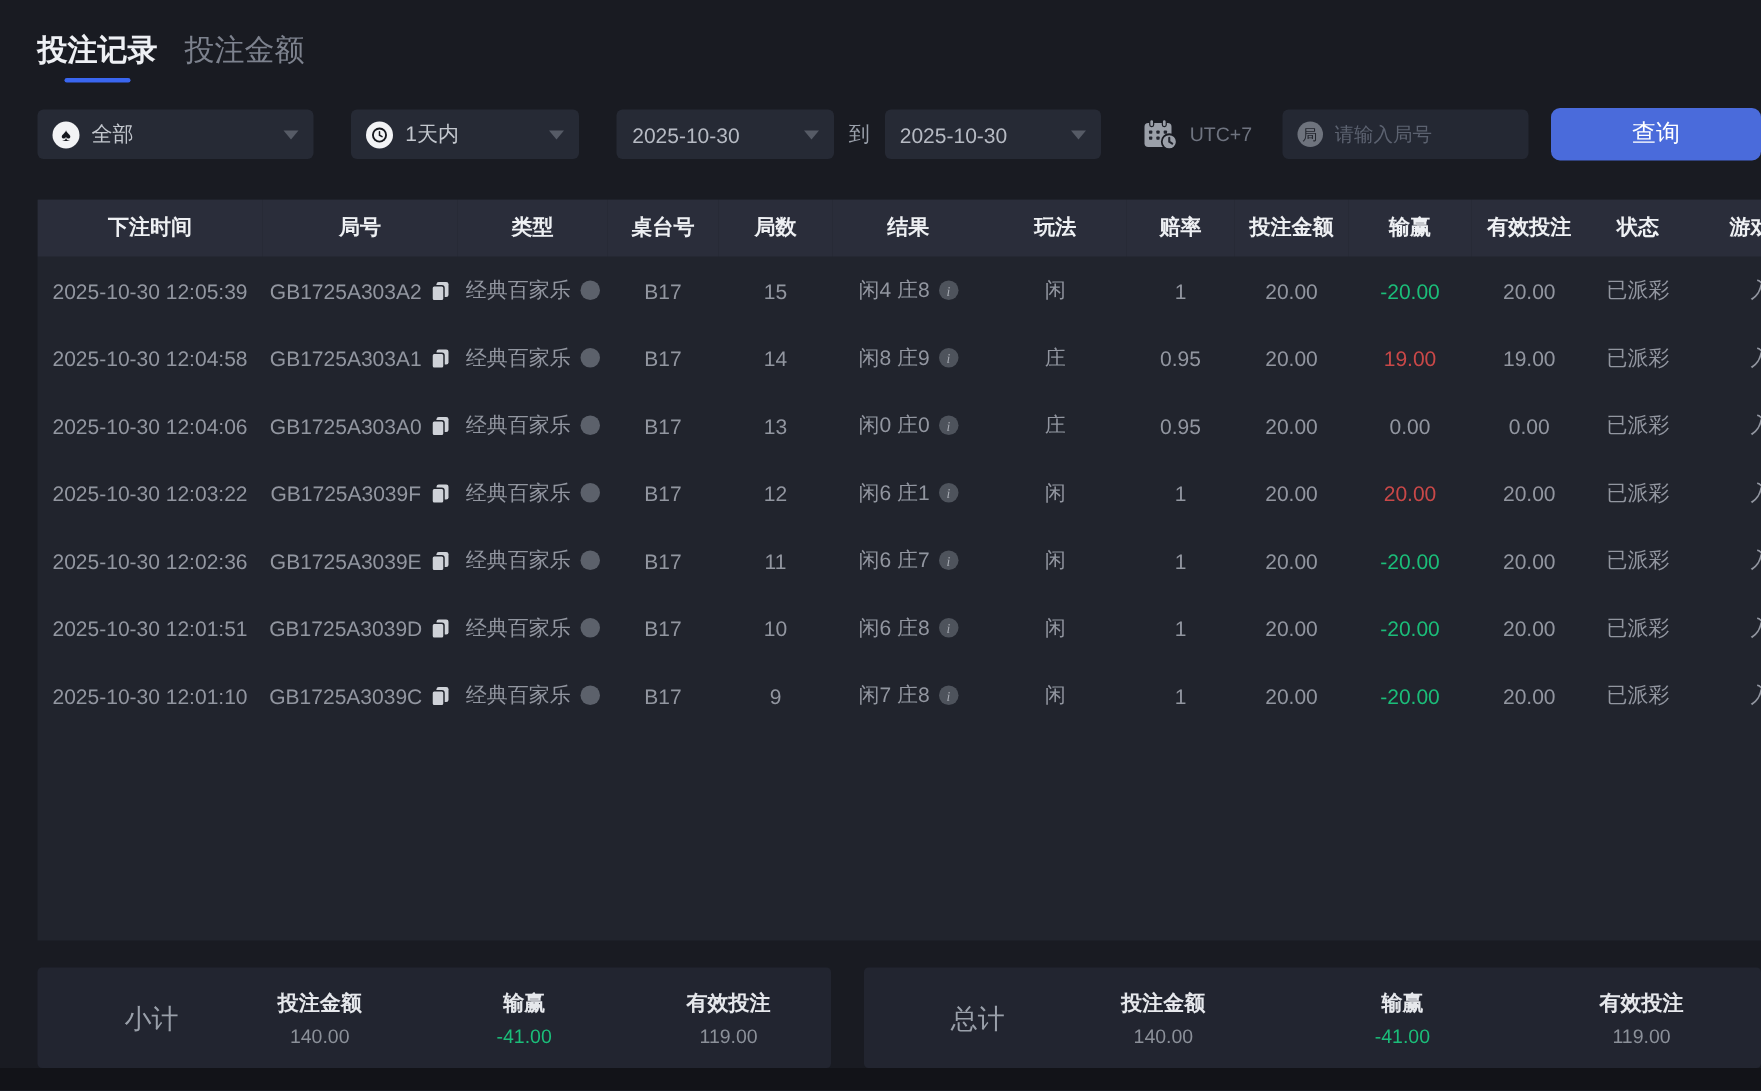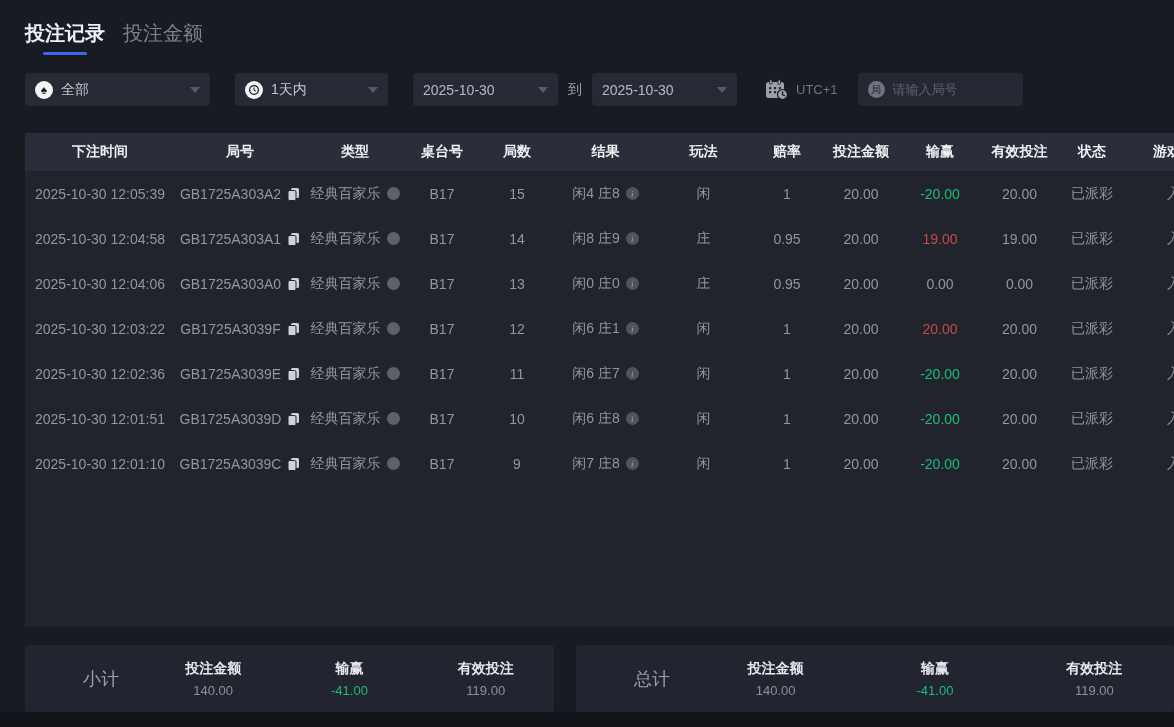--- a/index.html
+++ b/index.html
@@ -154,28 +154,29 @@
           <rect x="4" y="8" width="2.2" height="2.2" rx="0.5"></rect>
             <rect x="8.9" y="8" width="2.2" height="2.2" rx="0.5"></rect>
             <rect x="13.8" y="8" width="2.2" height="2.2" rx="0.5"></rect>
           <rect x="4" y="12" width="2.2" height="2.2" rx="0.5"></rect>
             <rect x="8.9" y="12" width="2.2" height="2.2" rx="0.5"></rect>
         </g>
         <circle cx="17.5" cy="15.5" r="5" fill="#9ba0a9" stroke="#191b22" stroke-width="1.2"></circle>
         <path d="M17.5 12.8v2.7l2 1.2" stroke="#22252e" stroke-width="1.4" fill="none" stroke-linecap="round"></path>
       </svg>
     </span>
-    <span class="tz-label">UTC+1</span>
+    <span class="tz-label">UTC+7</span>
   </div>
 
   <div class="round-input">
     <span class="round-badge">局</span>
     <input type="text" placeholder="请输入局号" style="">
   </div>
 
+  <button class="search-btn">查询</button>
 </div>
 
 <div class="table-wrap">
   <table>
     <thead>
         <tr id="thead-row">
           <th class="c0">下注时间</th>
           <th class="c1">局号</th>
           <th class="c2">类型</th>
           <th class="c3">桌台号</th>

